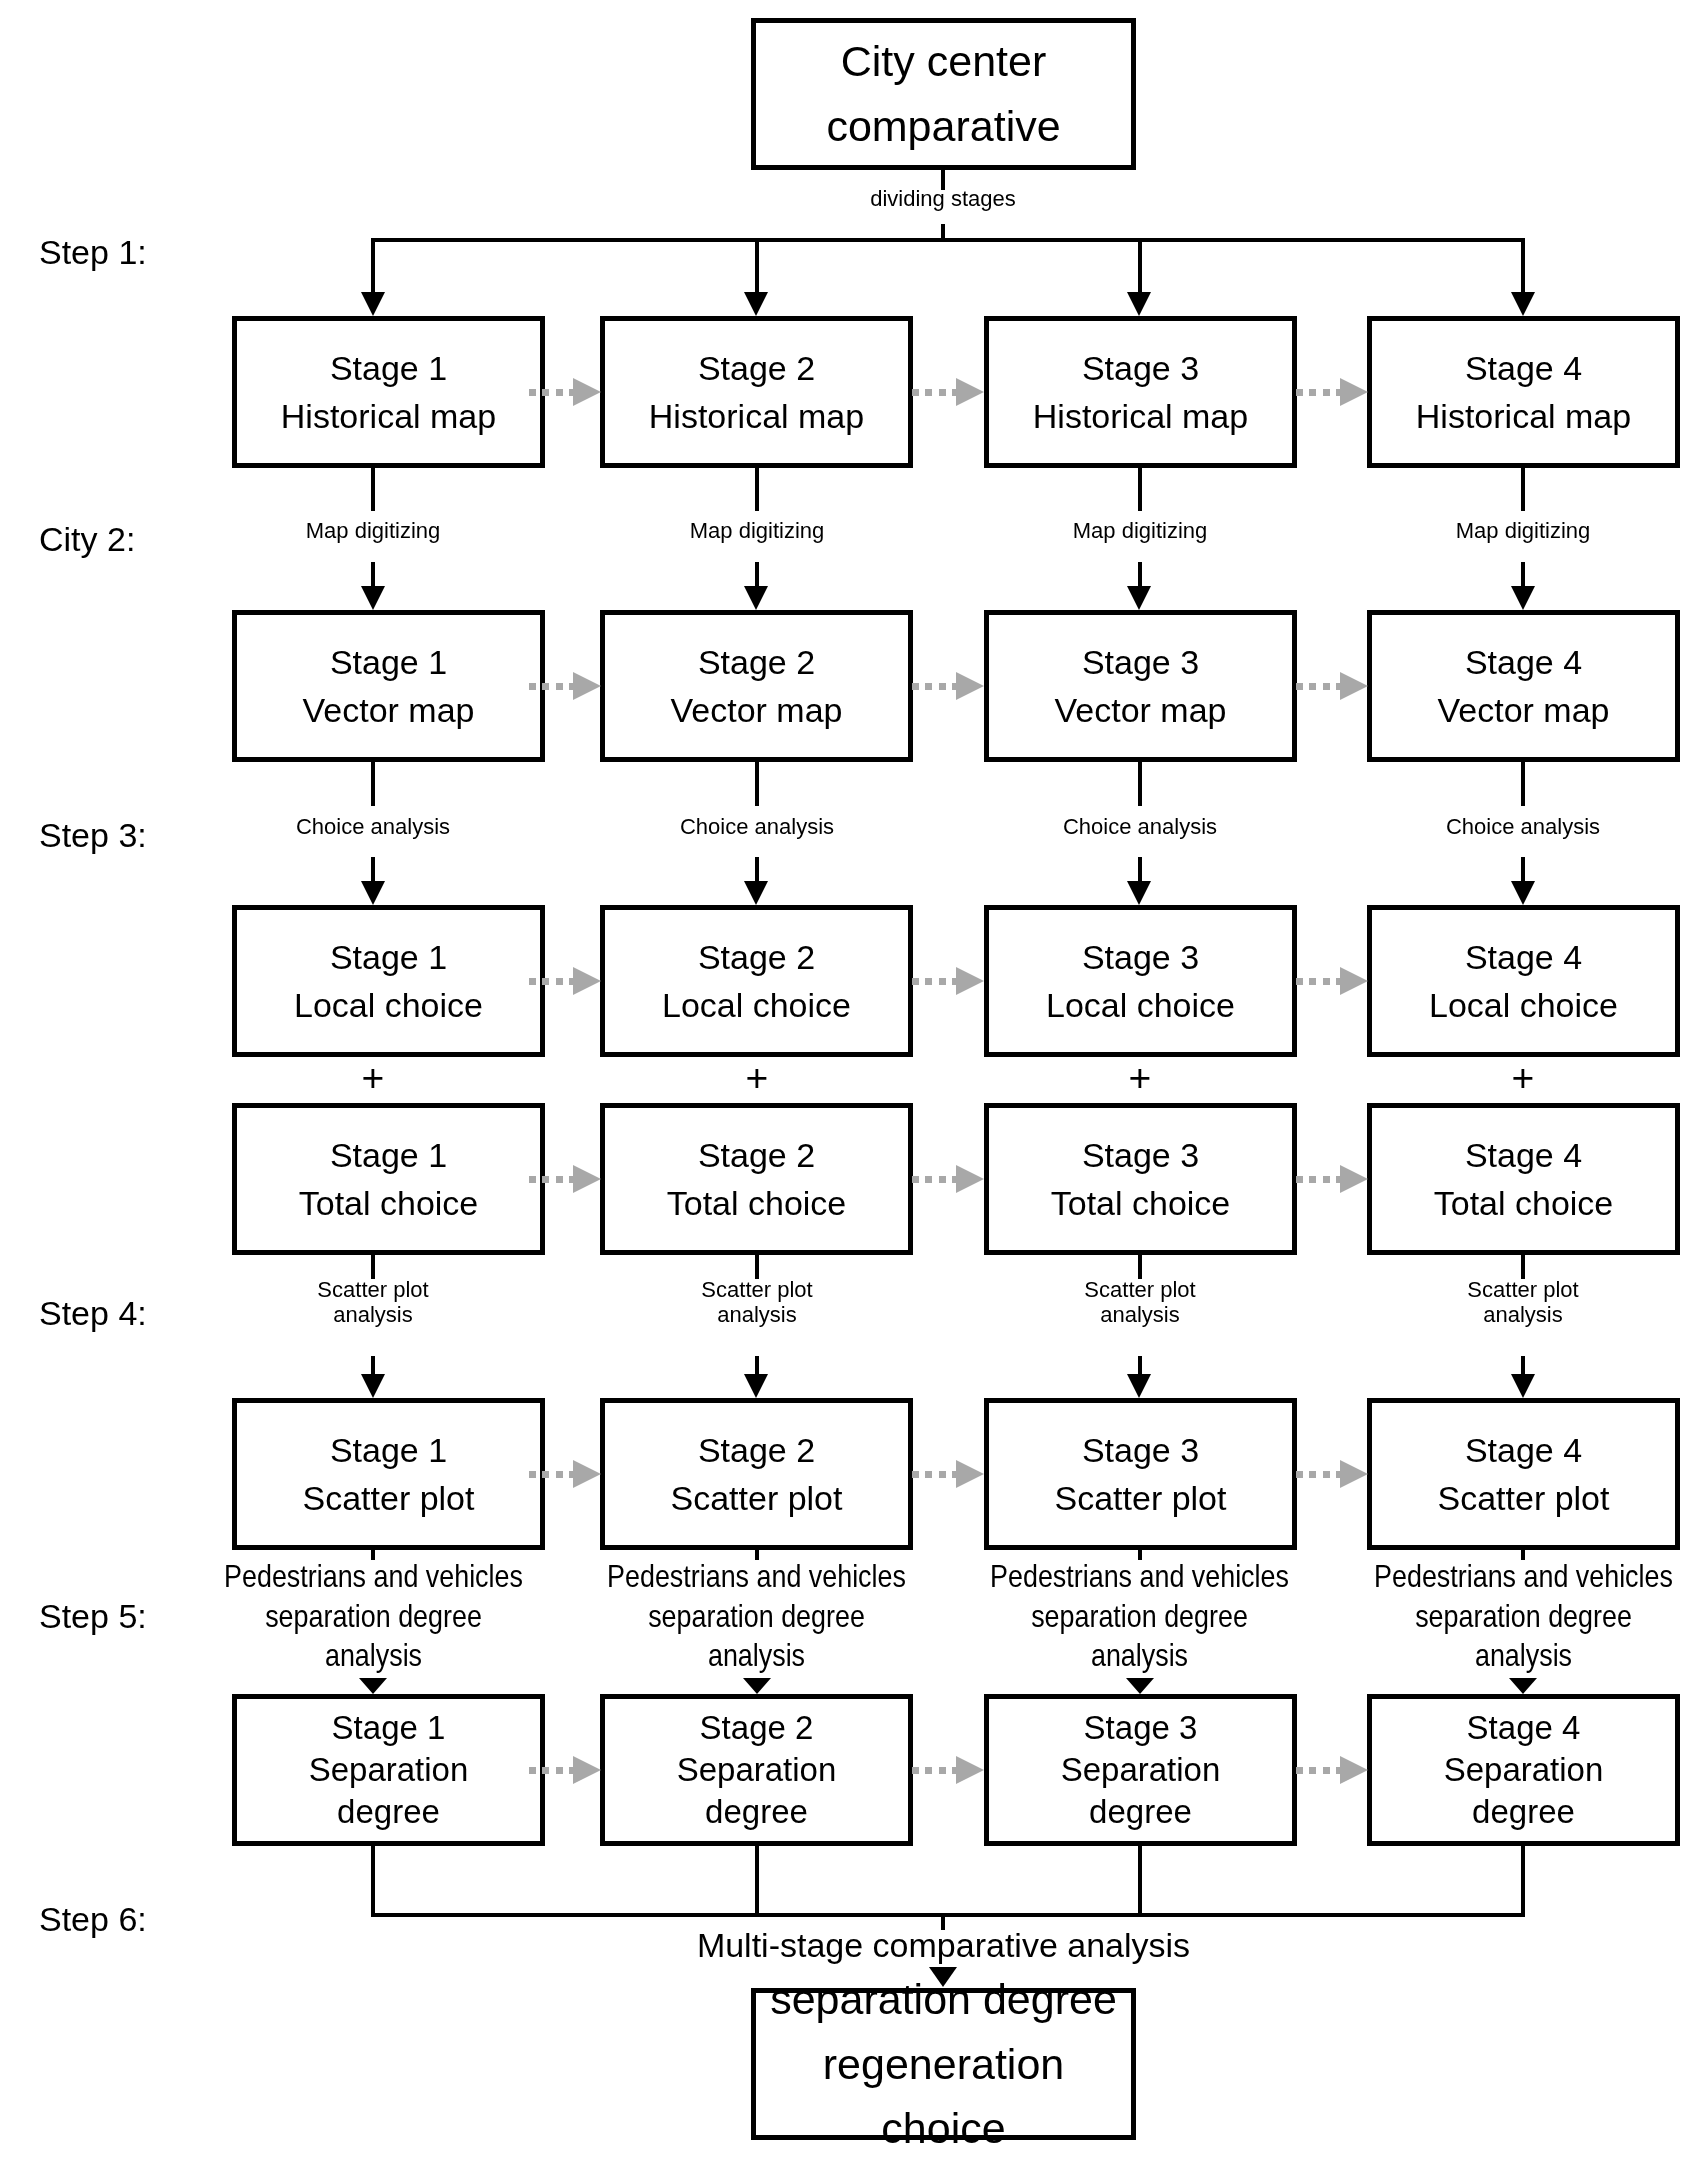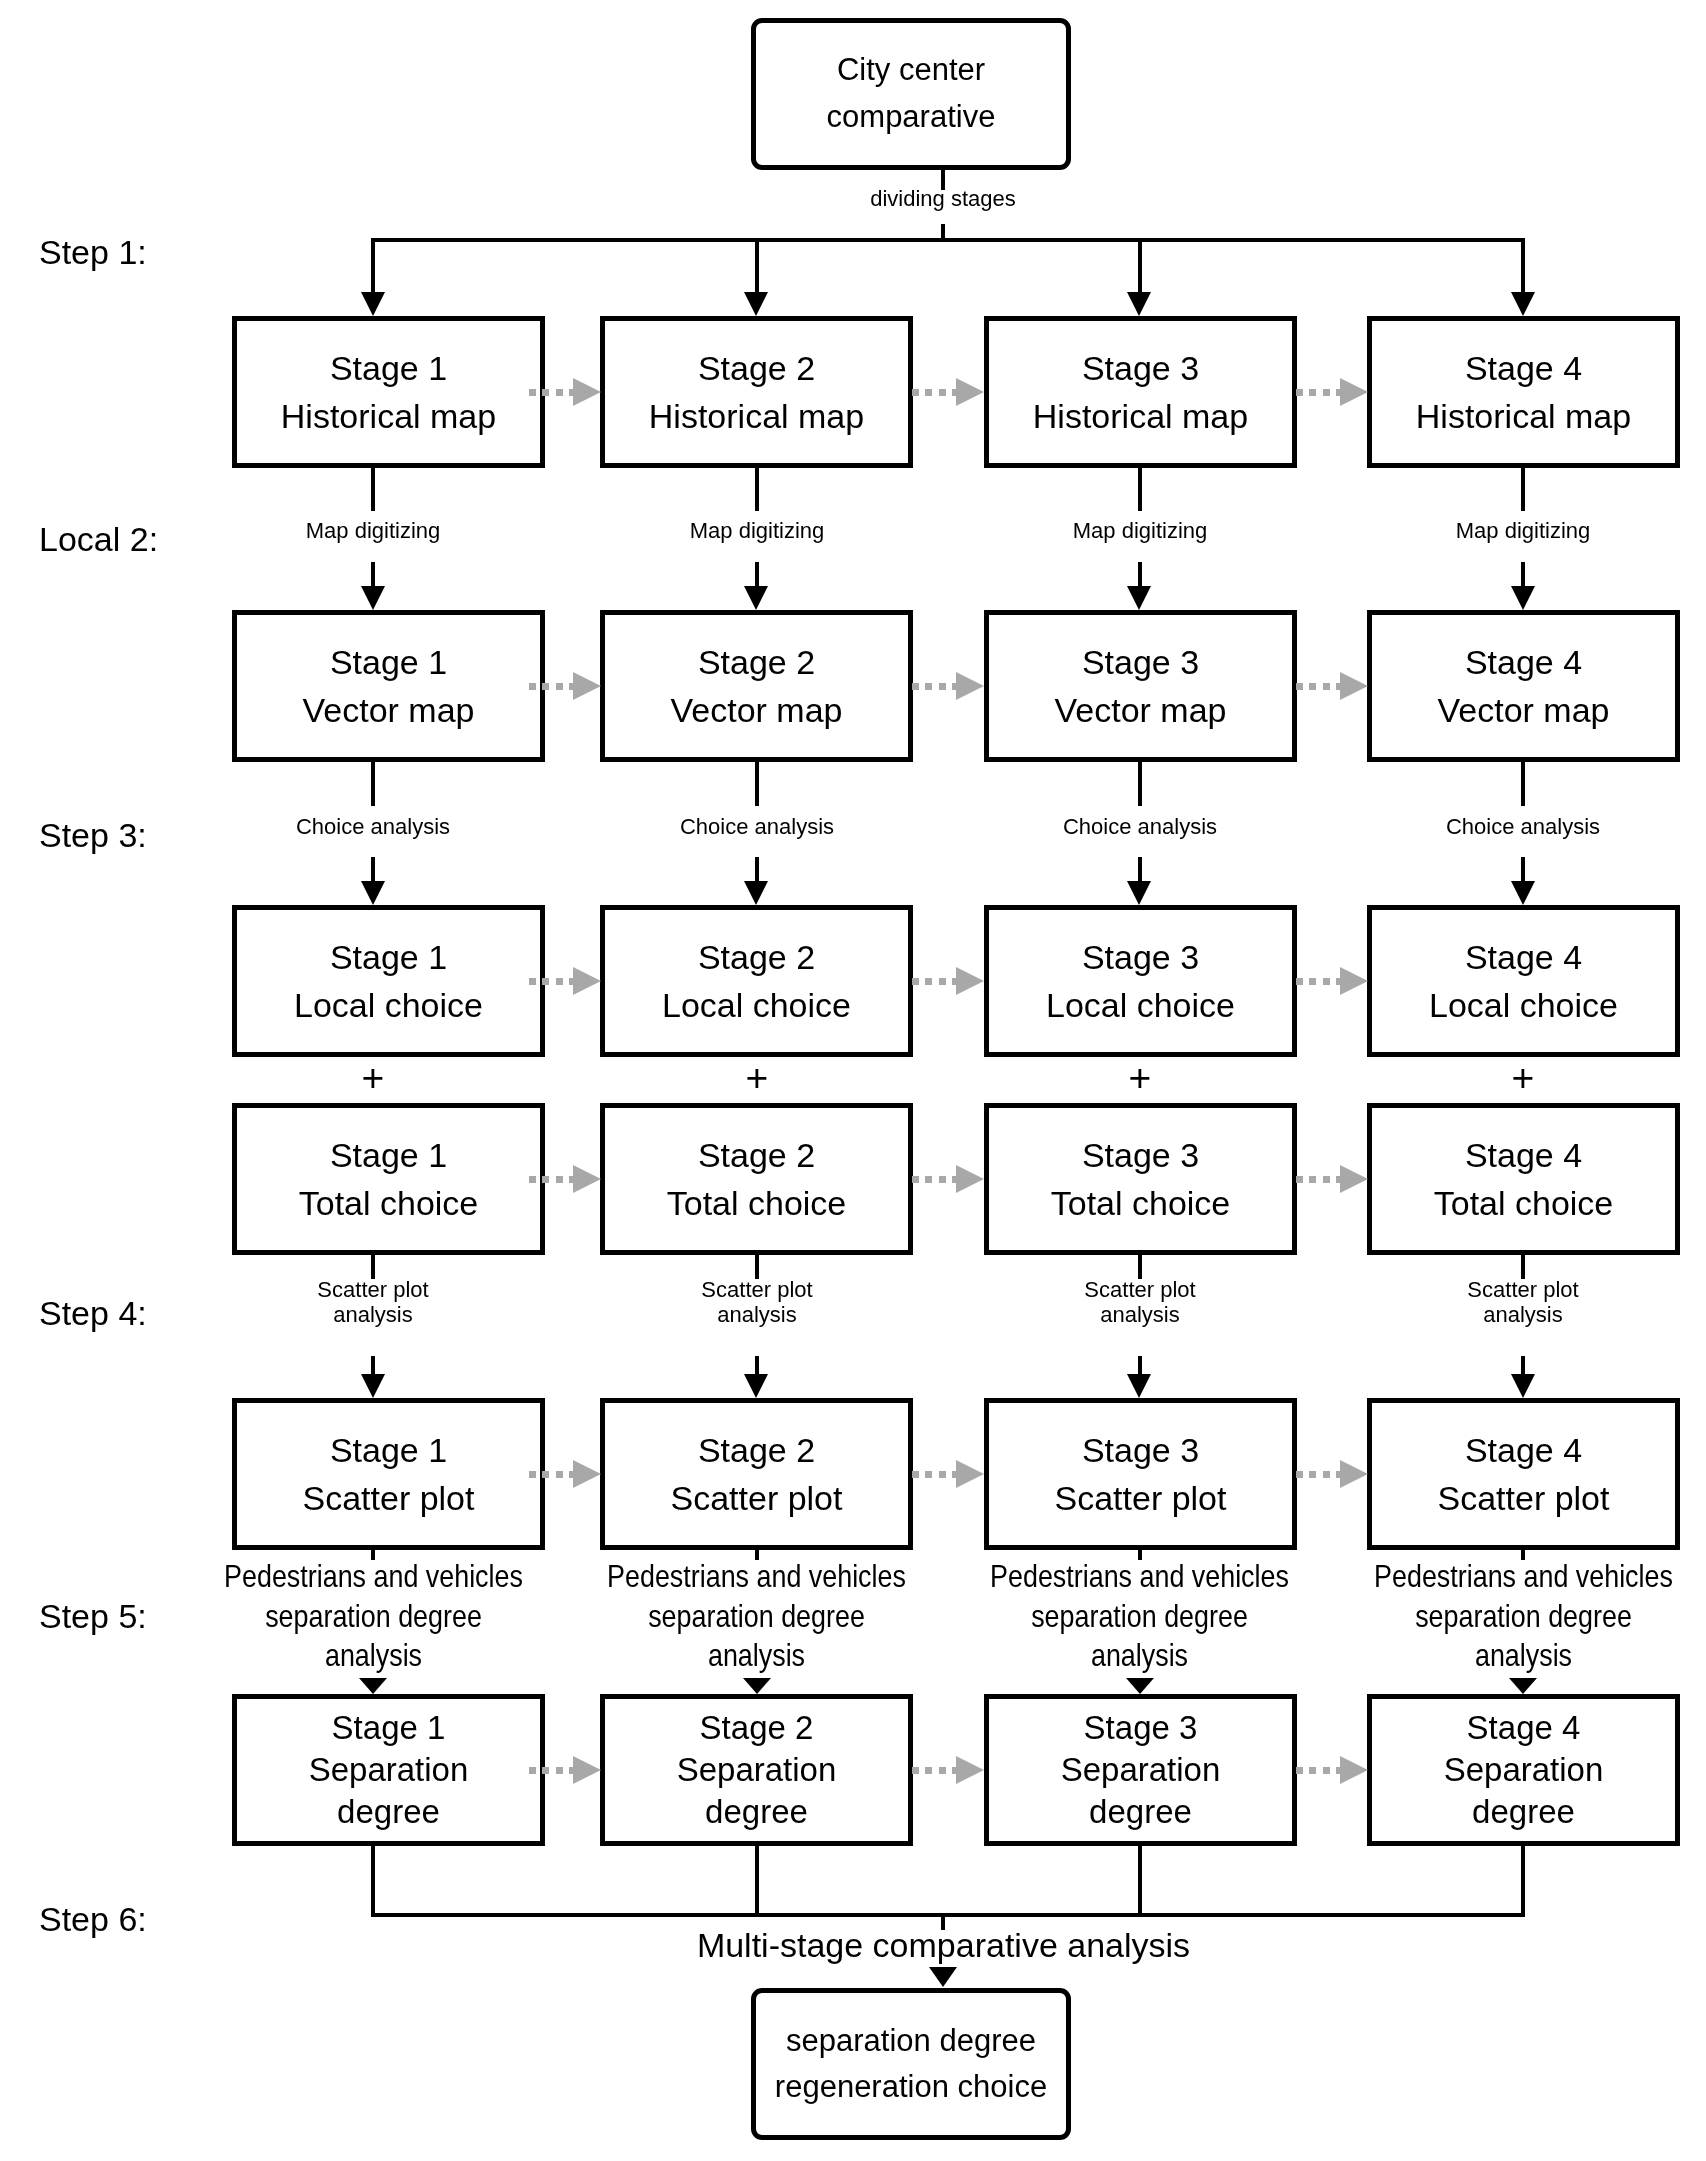--- a/index.html
+++ b/index.html
@@ -4,21 +4,21 @@
 <style>
   html,body{margin:0;padding:0;background:#ffffff;}
   .canvas{position:relative;width:1706px;height:2161px;background:#ffffff;
           font-family:"Liberation Sans",sans-serif;color:#000;overflow:hidden;}
 
   
   .box{position:absolute;width:313px;height:152px;border:5px solid #000;background:#fff;
        box-sizing:border-box;display:flex;flex-direction:column;align-items:center;justify-content:center;
        text-align:center;font-size:34px;line-height:1.42;}
   .box.t3{line-height:1.27;font-size:33px;}
-  .big{width:320px;border-width:5.7px;font-size:31px;line-height:1.5;border-radius:11px;}
+  .big{width:385px;border-width:5.7px;font-size:43px;line-height:1.5;}
   .bl{display:block;}
 
   
   .bx0{left:232px}.bx1{left:600px}.bx2{left:984px}.bx3{left:1367px}
   
   .rowA{top:316px}.rowB{top:610px}.rowC{top:905px}.rowD{top:1103px}.rowE{top:1398px}.rowF{top:1694px}
 
   
   .lbl{position:absolute;width:382px;text-align:center;font-size:22px;line-height:1.12;white-space:nowrap;}
   .ll{display:block;}
@@ -82,21 +82,21 @@
   <div class="vl cx0 s0"></div>
   <div class="vl cx1 s0"></div>
   <div class="vl cx2 s0"></div>
   <div class="vl cx3 s0"></div>
   <div class="ah ax0 h0"></div>
   <div class="ah ax1 h0"></div>
   <div class="ah ax2 h0"></div>
   <div class="ah ax3 h0"></div>
 
   <div class="step st1">Step 1:</div>
-  <div class="step st2">Local 2:</div>
+  <div class="step st2">City 2:</div>
   <div class="step st3">Step 3:</div>
   <div class="step st4">Step 4:</div>
   <div class="step st5">Step 5:</div>
   <div class="step st6">Step 6:</div>
 
   <div class="box bx0 rowA">
     <span class="bl">Stage 1</span>
     <span class="bl">Historical map</span>
   </div>
   <div class="vl cx0 sA"></div>

